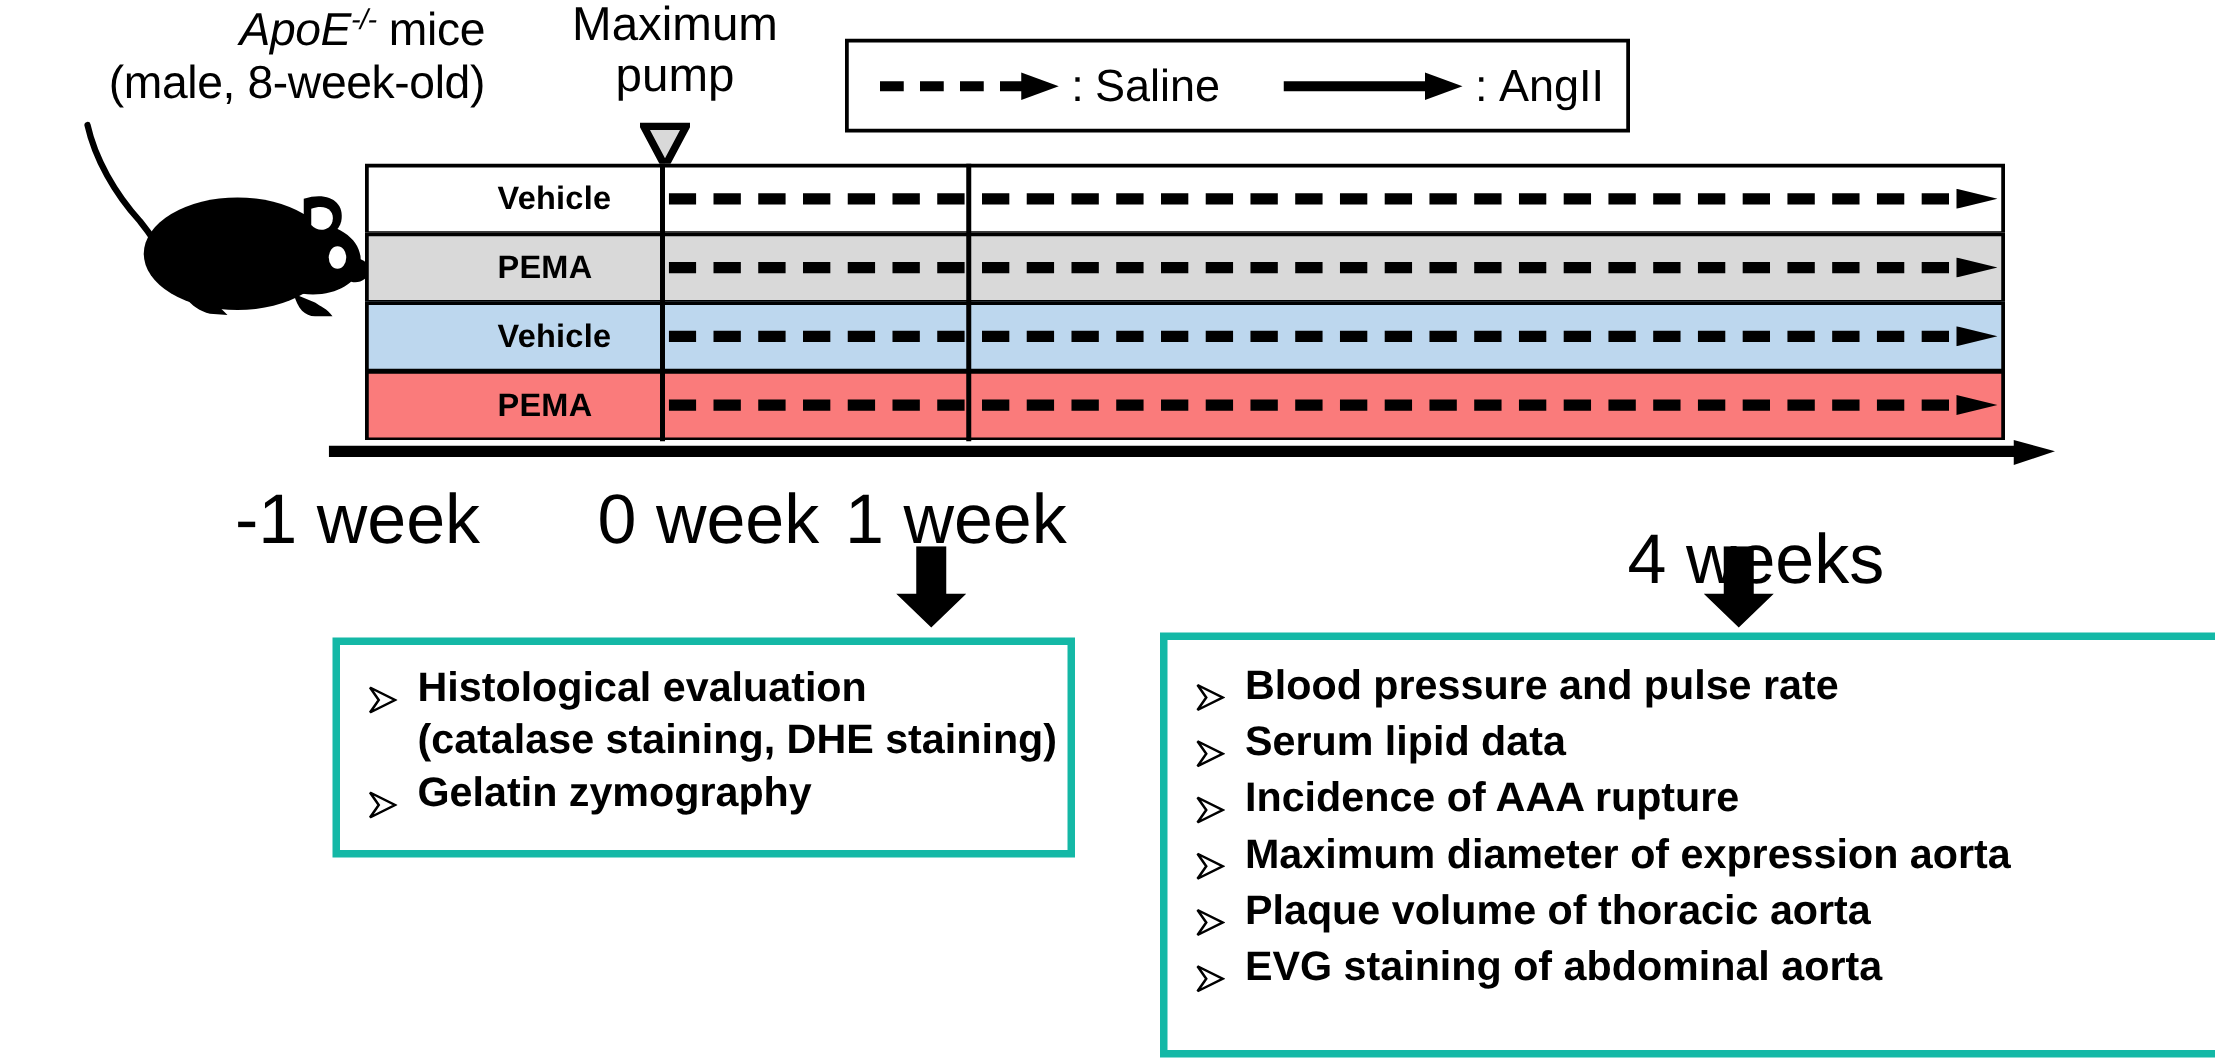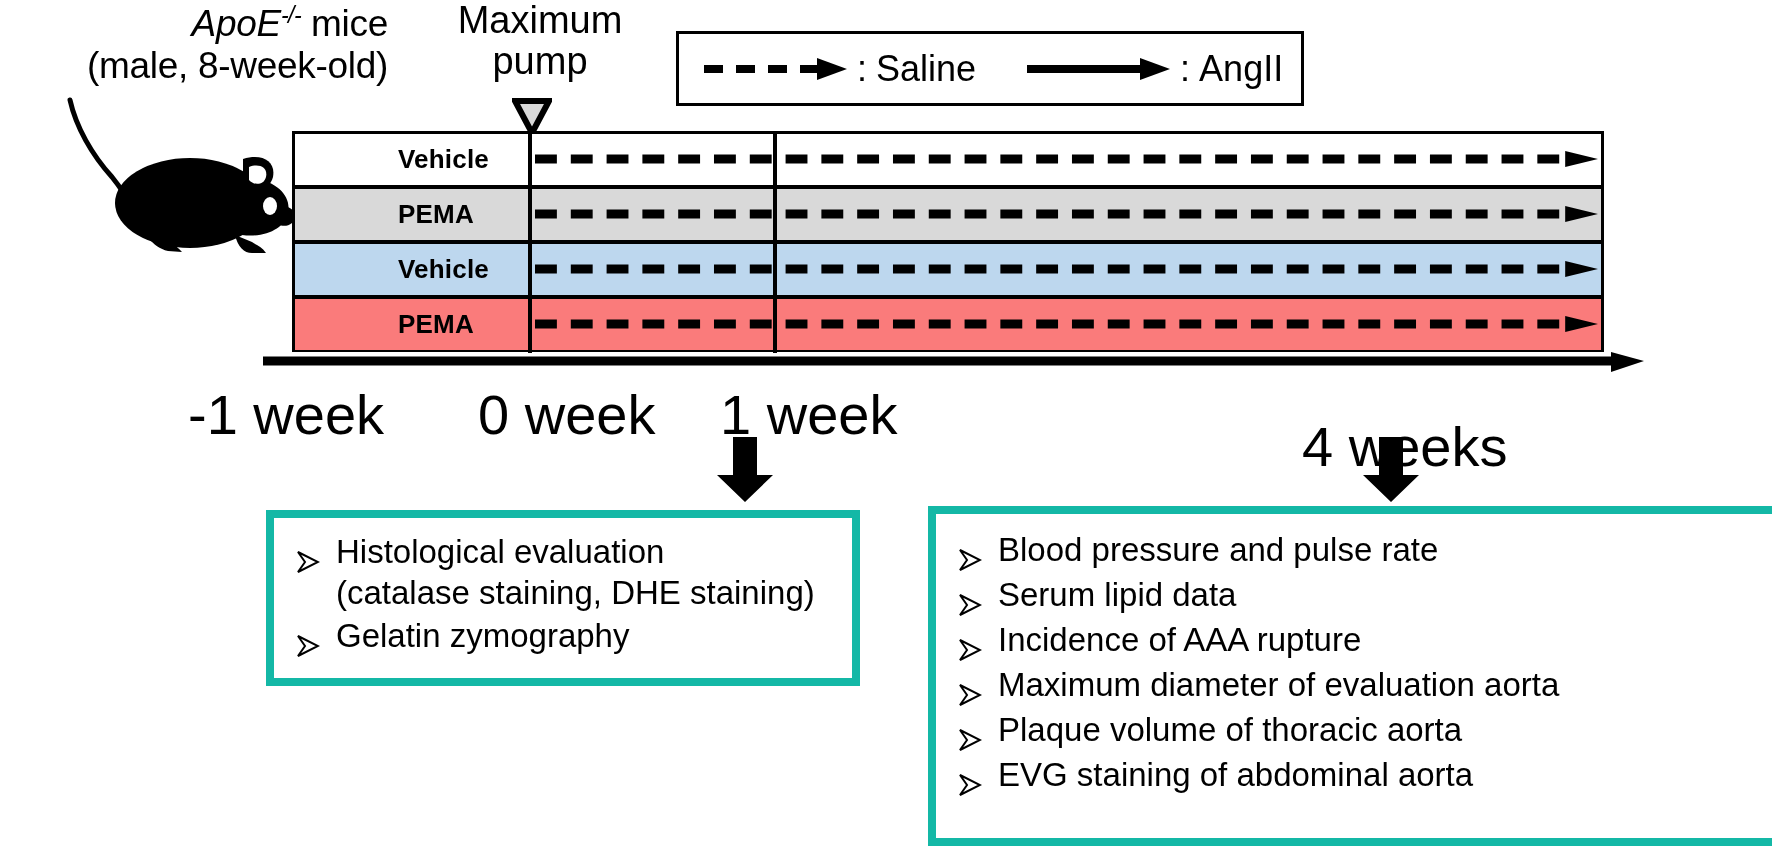--- a/index.html
+++ b/index.html
@@ -144,38 +144,39 @@
   }
 
   
   .axis-label {
     position: absolute;
     font-size: 56px;
     white-space: nowrap;
   }
   #axis-label-m1 { left: 188px; top: 382px; }
   #axis-label-0  { left: 478px; top: 382px; }
-  #axis-label-1  { left: 676px; top: 382px; margin-left: 44px; }
+  #axis-label-1  { left: 676px; top: 382px; }
   #axis-label-4  { left: 1302px; top: 382px; margin-top: 32px; }
 
   
   .down-arrow {
     position: absolute;
     width: 58px;
     height: 66px;
   }
   #down-arrow-week1 { left: 716px; top: 437px; }
   #down-arrow-week4 { left: 1362px; top: 437px; }
 
   
   .outcome-box {
     position: absolute;
-    border: 8px solid #14b8a6;
+    border: 6px solid #14b8a6;
     background: #fff;
     box-sizing: border-box;
+    font-weight: bold;
   }
   #box-week1 { left: 266px; top: 510px; width: 594px; height: 176px; }
   #box-week4 { left: 928px; top: 506px; width: 860px; height: 340px; }
 
   .outcome-list {
     list-style: none;
     margin: 0;
     padding: 14px 0 0 0;
   }
   #box-week4 .outcome-list { padding-top: 16px; }
@@ -382,21 +383,21 @@
         </svg>
       </span>
       <span>Incidence of AAA rupture</span>
     </li>
     <li class="outcome-item">
       <span class="bullet-arrow">
         <svg viewBox="0 0 24 22" width="24" height="22" aria-hidden="true">
           <path d="M2 1 L22 11 L2 21 L9 11 Z" fill="none" stroke="#000" stroke-width="2" stroke-linejoin="miter"></path>
         </svg>
       </span>
-      <span>Maximum diameter of evaluation aorta</span>
+      <span>Maximum diameter of expression aorta</span>
     </li>
     <li class="outcome-item">
       <span class="bullet-arrow">
         <svg viewBox="0 0 24 22" width="24" height="22" aria-hidden="true">
           <path d="M2 1 L22 11 L2 21 L9 11 Z" fill="none" stroke="#000" stroke-width="2" stroke-linejoin="miter"></path>
         </svg>
       </span>
       <span>Plaque volume of thoracic aorta</span>
     </li>
     <li class="outcome-item">

